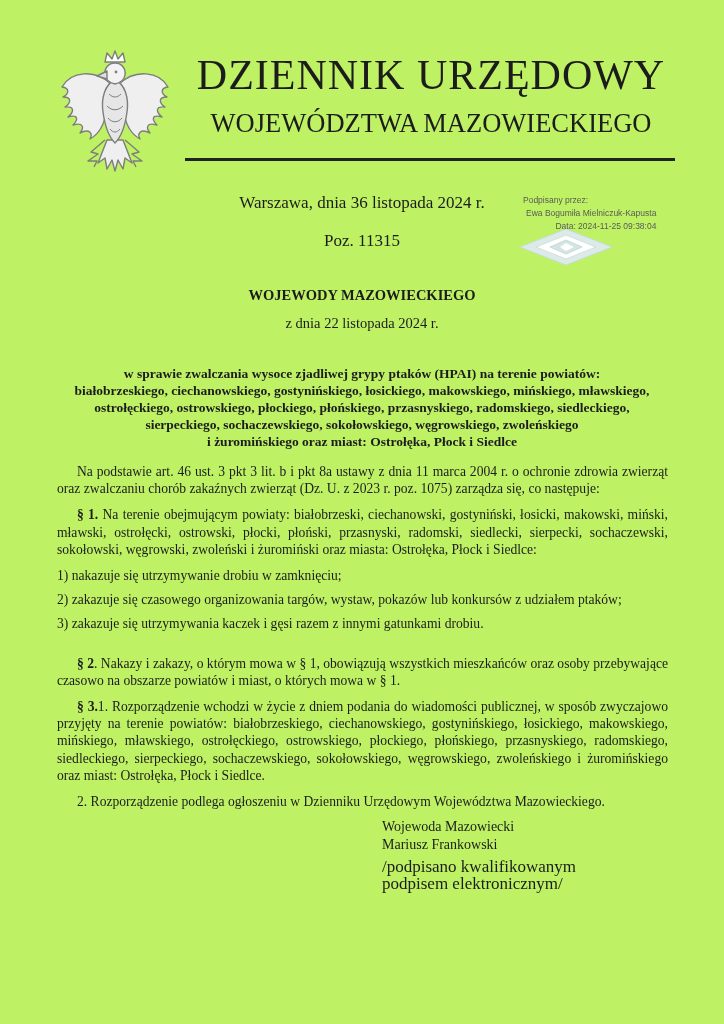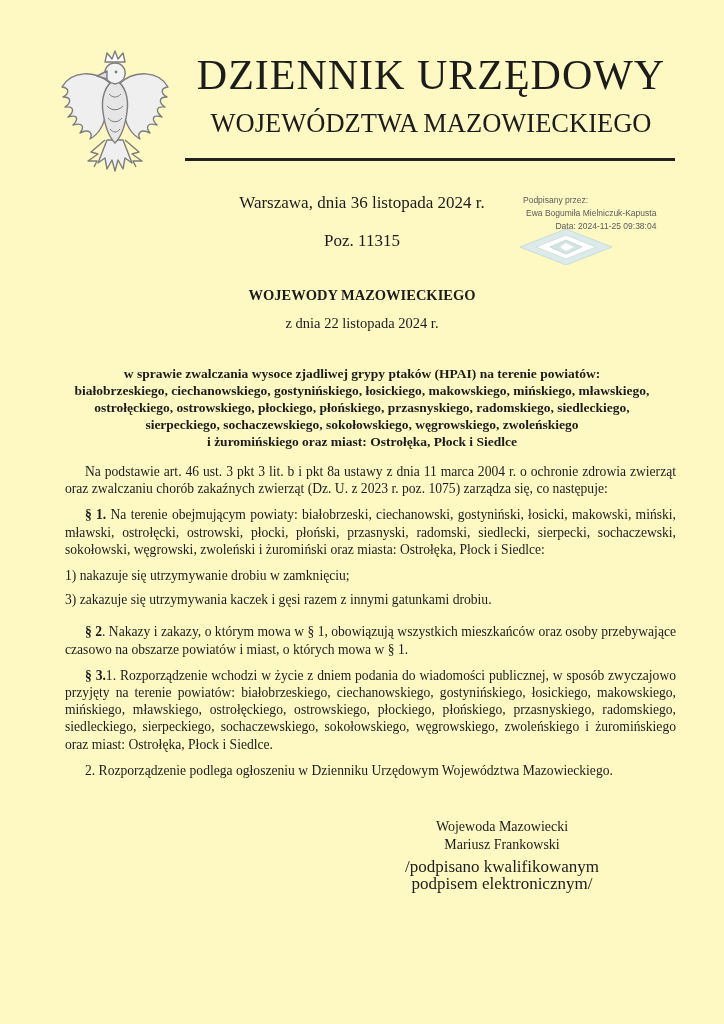--- a/index.html
+++ b/index.html
@@ -1,21 +1,21 @@
 <!DOCTYPE html>
 <html><head>
 <meta charset="utf-8">
 <style>
   * { margin: 0; padding: 0; box-sizing: border-box; }
   html, body { background: #ffffff; }
   .page {
     position: relative;
     width: 724px;
     height: 1024px;
-    background: #fef9c3;
+    background: #bef264;
     font-family: "Liberation Serif", serif;
     color: #1c1c1c;
     overflow: hidden;
   }
   .eagle {
     position: absolute;
     left: 55px;
     top: 50px;
     width: 120px;
     height: 130px;
@@ -94,37 +94,36 @@
     left: 40px;
     top: 365px;
     width: 644px;
     text-align: center;
     font-weight: bold;
     font-size: 13.5px;
     line-height: 17px;
   }
   .docbody {
     position: absolute;
-    left: 65px;
+    left: 57px;
     top: 463px;
     width: 611px;
     font-size: 13.6px;
     line-height: 17.2px;
     text-align: justify;
   }
   .docbody p { margin-bottom: 9px; }
   .docbody p.indent { text-indent: 20px; }
   .docbody p.item { margin-bottom: 7px; }
-  .docbody p.sp { margin-top: 15px; }
+  .docbody p.sp { margin-top: 22px; }
   .signature {
     position: absolute;
     left: 382px;
     top: 818px;
     width: 240px;
-    text-align: center;
     font-size: 14px;
     line-height: 18px;
   }
   .signature .name { font-weight: normal; }
   .signature .note { margin-top: 4px; font-size: 17px; line-height: 17px; }
   b { font-weight: bold; }
 </style>
 </head>
 <body>
 
@@ -196,20 +195,21 @@
     <div>sierpeckiego, sochaczewskiego, sokołowskiego, węgrowskiego, zwoleńskiego</div>
     <div>i żuromińskiego  oraz miast: Ostrołęka, Płock i Siedlce</div>
   </div>
 
   <div class="docbody">
     <p class="indent">Na podstawie art. 46 ust. 3 pkt 3 lit. b i pkt 8a ustawy z dnia 11 marca 2004 r. o ochronie zdrowia zwierząt oraz zwalczaniu chorób zakaźnych zwierząt (Dz. U. z 2023 r. poz. 1075) zarządza się, co następuje:</p>
 
     <p class="indent"><b>§ 1.</b><span> Na terenie obejmującym powiaty: białobrzeski, ciechanowski, gostyniński, łosicki, makowski, miński, mławski, ostrołęcki, ostrowski, płocki, płoński, przasnyski, radomski, siedlecki, sierpecki, sochaczewski, sokołowski, węgrowski, zwoleński i żuromiński oraz miasta: Ostrołęka, Płock i Siedlce:</span></p>
 
     <p class="item">1) nakazuje się utrzymywanie drobiu w zamknięciu;</p>
+    <p class="item">2) zakazuje się czasowego organizowania targów, wystaw, pokazów lub konkursów z udziałem ptaków;</p>
     <p class="item">3) zakazuje się utrzymywania kaczek i gęsi razem z innymi gatunkami drobiu.</p>
 
     <p class="indent sp"><b>§ 2</b><span>. Nakazy i zakazy, o którym mowa w § 1, obowiązują wszystkich mieszkańców oraz osoby przebywające czasowo na obszarze powiatów i miast, o których mowa w § 1.</span></p>
 
     <p class="indent"><b>§ 3.</b><span>1. Rozporządzenie wchodzi w życie z dniem podania do wiadomości publicznej, w sposób zwyczajowo przyjęty na terenie powiatów: białobrzeskiego, ciechanowskiego, gostynińskiego, łosickiego, makowskiego, mińskiego, mławskiego, ostrołęckiego, ostrowskiego, płockiego, płońskiego, przasnyskiego, radomskiego, siedleckiego, sierpeckiego, sochaczewskiego, sokołowskiego, węgrowskiego, zwoleńskiego i żuromińskiego oraz miast: Ostrołęka, Płock i Siedlce.</span></p>
 
     <p class="indent">2. Rozporządzenie podlega ogłoszeniu w Dzienniku Urzędowym Województwa Mazowieckiego.</p>
   </div>
 
   <div class="signature">

